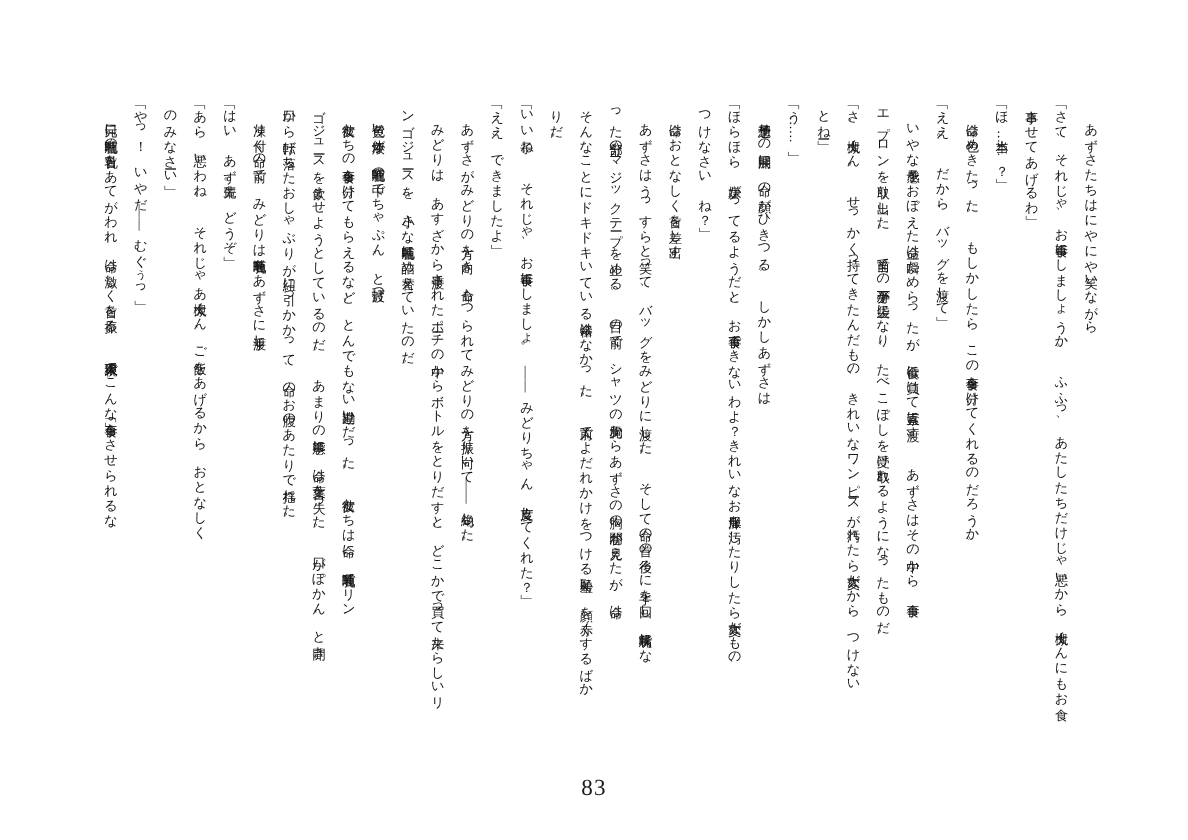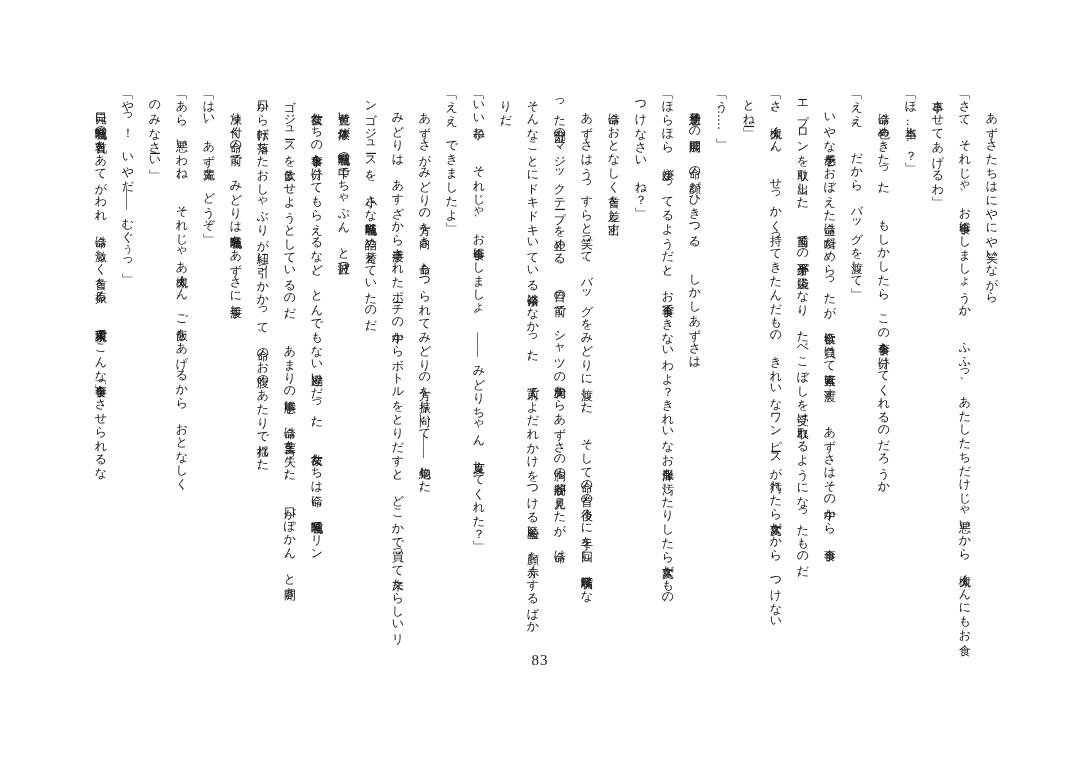--- a/index.html
+++ b/index.html
@@ -30,23 +30,23 @@
     letter-spacing: 0.1px;
     white-space: nowrap;
   }
   .line.indent {
     text-indent: 12px;
   }
   .page-number {
     position: absolute;
     left: 0;
     right: 0;
-    top: 652px;
+    top: 704px;
     text-align: center;
-    font-size: 15px;
+    font-size: 21px;
     letter-spacing: 1px;
     color: #1a1a1a;
   }
 </style>
 </head>
 <body>
 
 <div class="page">
   <div class="text-area">
       <div class="line indent">あずさたちはにやにや笑いながら、</div>

